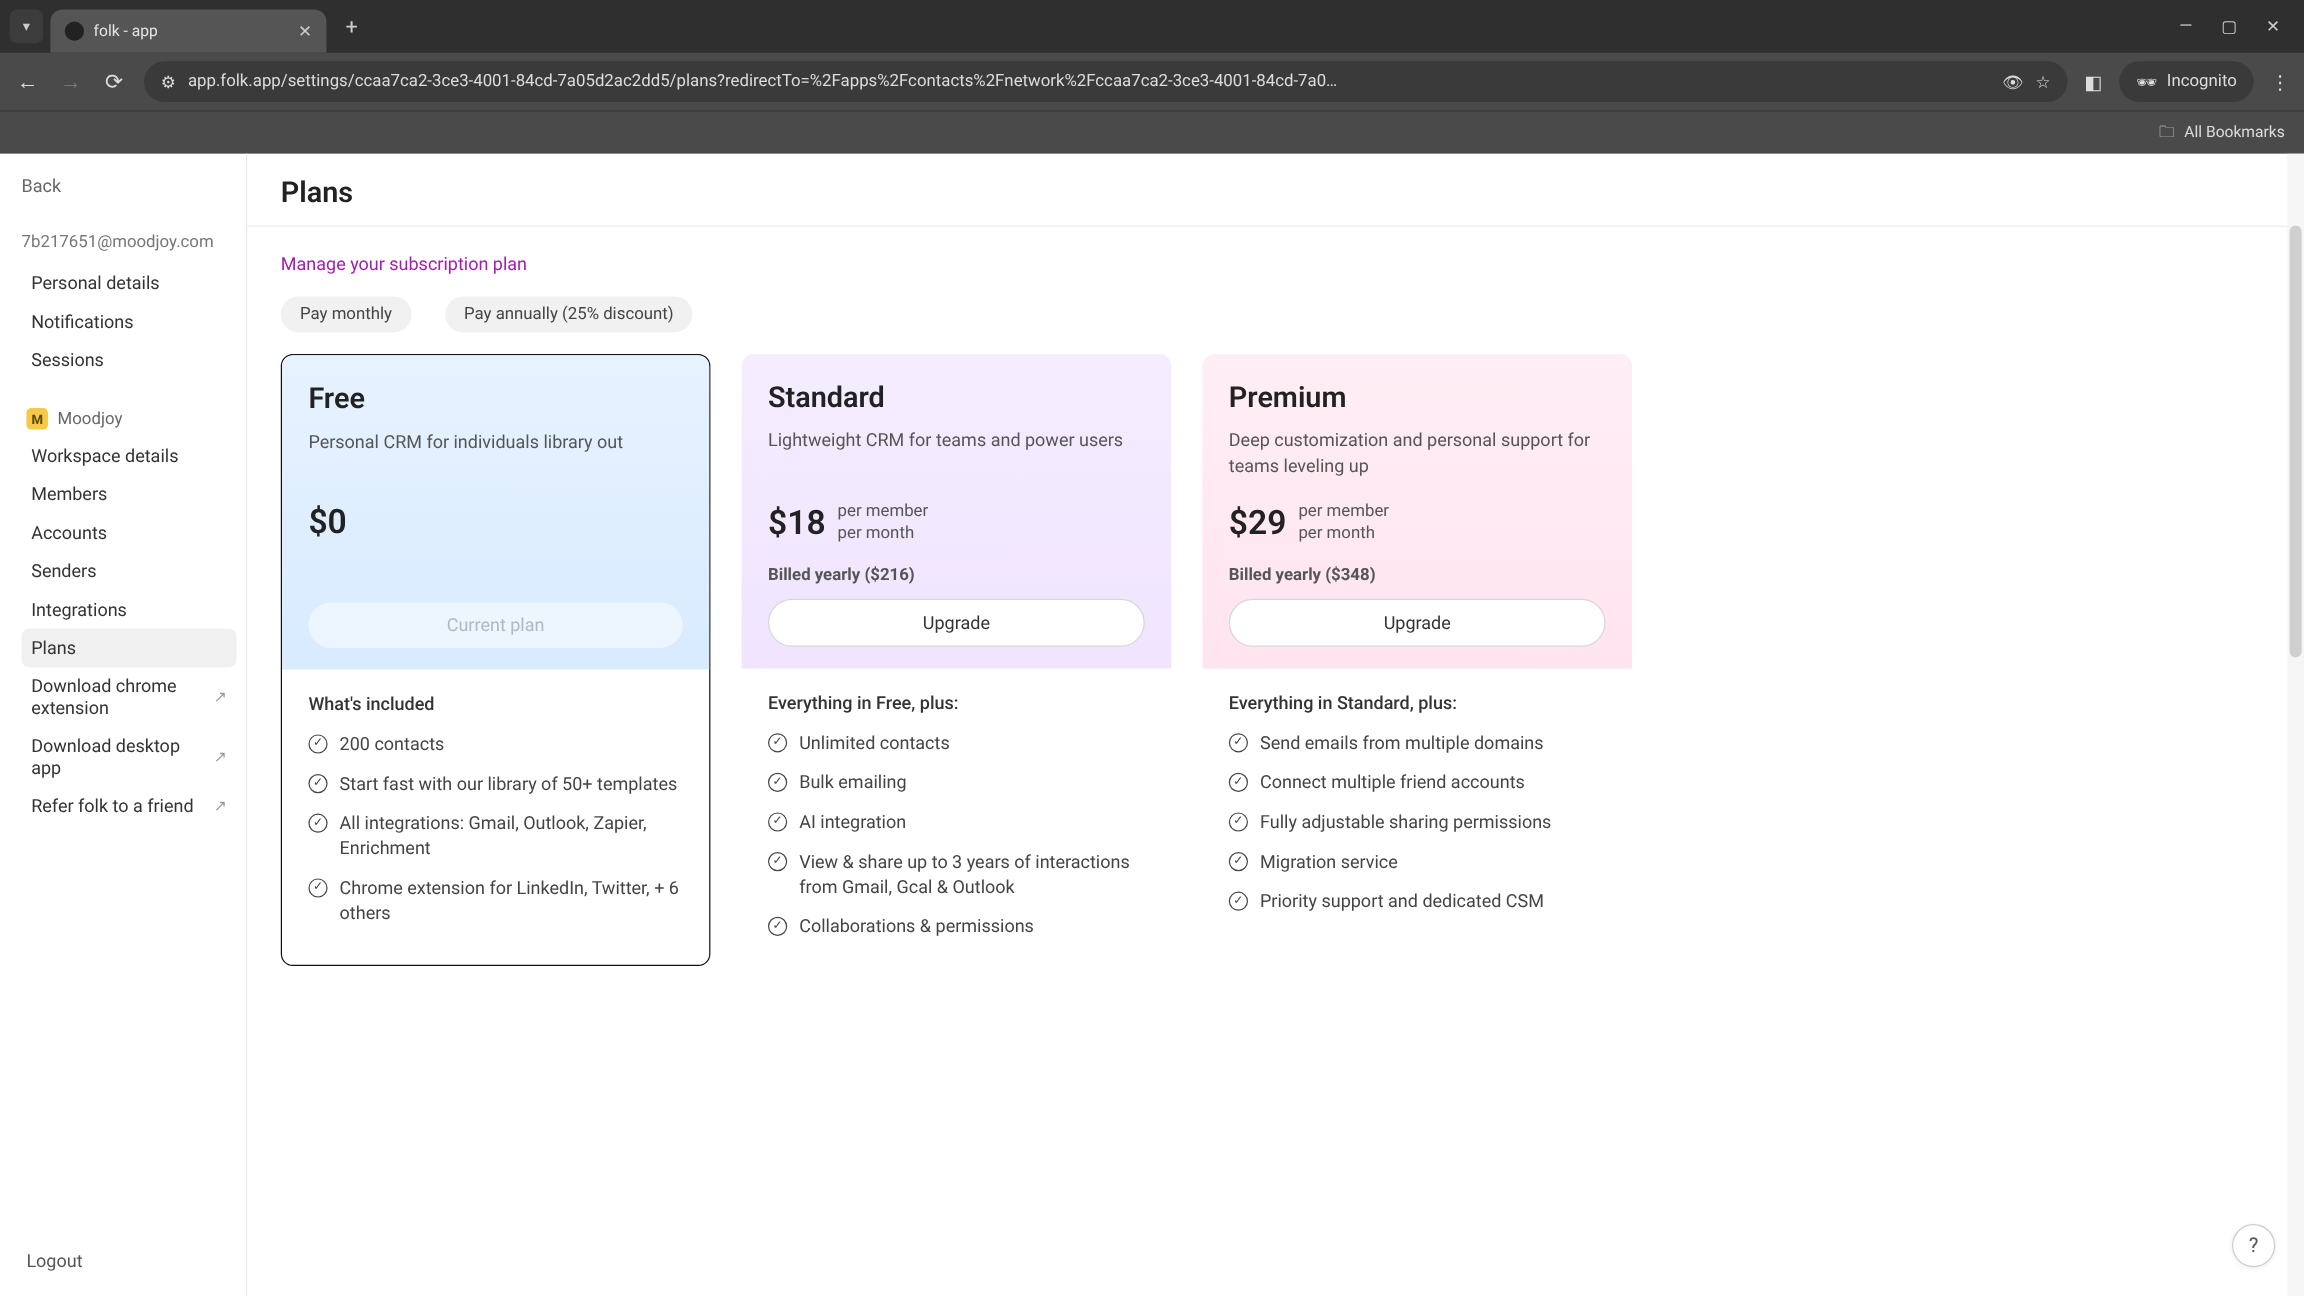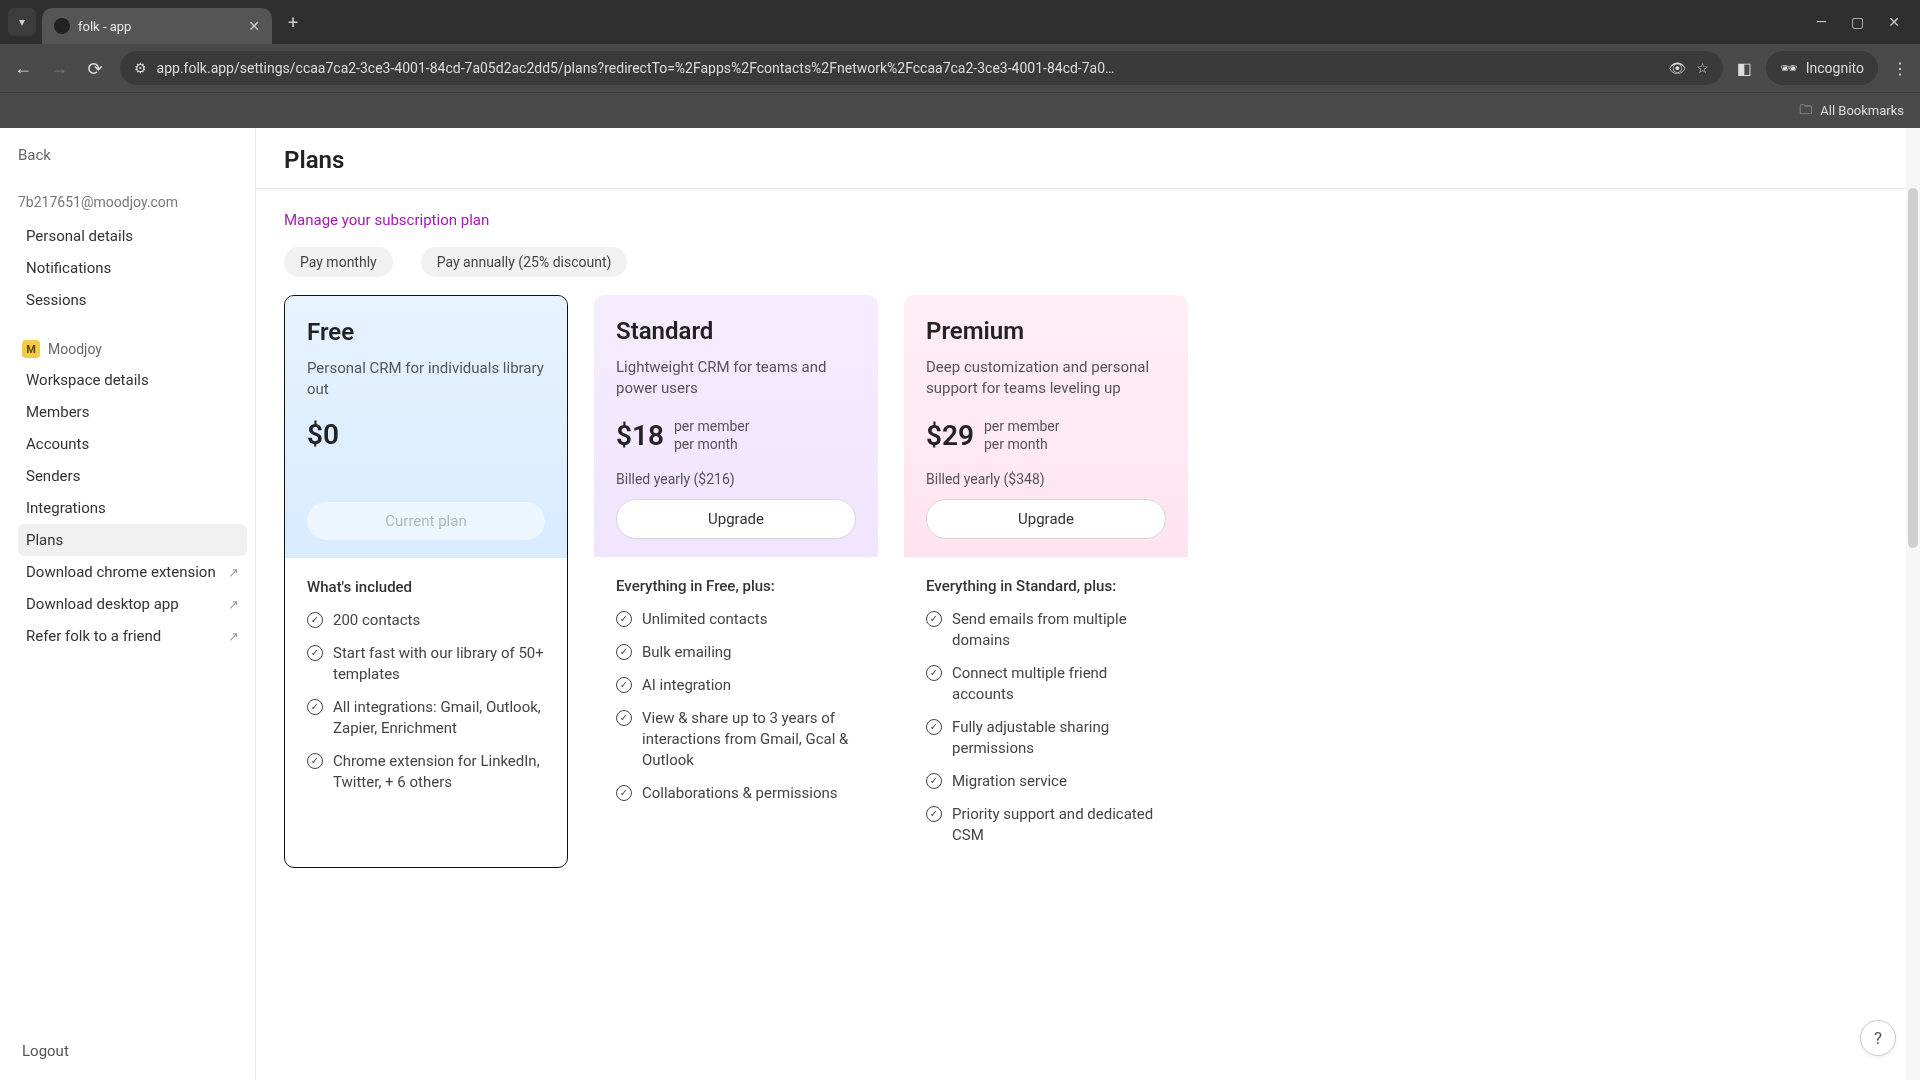--- a/index.html
+++ b/index.html
@@ -141,21 +141,21 @@
       gap: 8px;
     }
     
     .page {
       background: #fff;
       height: calc(1080px - 44px - 48px - 36px);
       display: flex;
       position: relative;
     }
     .sidebar {
-      width: 256px;
+      width: 206px;
       border-right: 1px solid #e9e9e9;
       padding: 18px 8px 12px 18px;
       display: flex;
       flex-direction: column;
     }
     .back-link {
       color: #666;
       font-size: 15px;
       margin-bottom: 30px;
       cursor: pointer;
@@ -246,21 +246,21 @@
       padding: 7px 16px;
       font-size: 14px;
       color: #444;
       cursor: pointer;
     }
     .plans-grid {
       display: flex;
       gap: 26px;
     }
     .plan-card {
-      width: 284px;
+      width: 358px;
       border-radius: 10px;
       display: flex;
       flex-direction: column;
     }
     .plan-top {
       padding: 22px 22px 18px;
       border-radius: 10px 10px 0 0;
       min-height: 262px;
       display: flex;
       flex-direction: column;
@@ -304,20 +304,21 @@
     .price-unit {
       font-size: 14px;
       color: #555;
       line-height: 1.3;
     }
     .billed {
       font-size: 14px;
       color: #555;
       margin-top: 10px;
       margin-bottom: 8px;
+      font-weight: bold;
     }
     .plan-btn {
       margin-top: auto;
       border-radius: 22px;
       padding: 10px 0;
       text-align: center;
       font-size: 15px;
       cursor: pointer;
     }
     .plan-btn.current {

